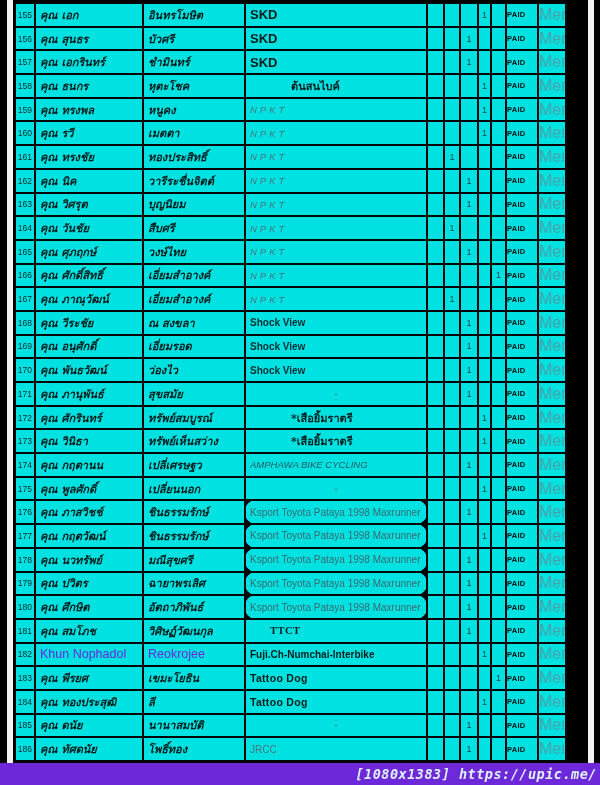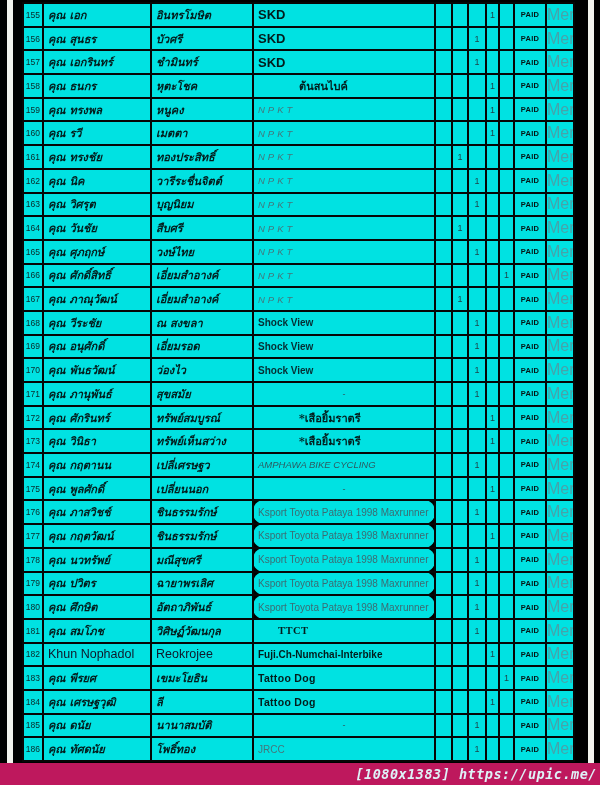--- a/index.html
+++ b/index.html
@@ -4,53 +4,53 @@
 <style>
   html,body{margin:0;padding:0;}
   body{
     width:600px;height:785px;background:#000;position:relative;overflow:hidden;
     font-family:"Liberation Sans", sans-serif;
   }
   .page-strip{position:absolute;top:0;height:765px;background:#f2f3ee;}
   .strip-left{left:7px;width:6px;}
   .strip-right{left:588px;width:6px;}
   table{
-    position:absolute;left:22px;top:2px;width:551px;
+    position:absolute;left:14px;top:2px;width:551px;
     border-collapse:collapse;table-layout:fixed;
   }
   td{
     border:2px solid #060606;background:#00e2e2;height:21.7px;
     padding:0;overflow:hidden;white-space:nowrap;vertical-align:middle;
   }
   .num{font-size:8.5px;text-align:right;padding-right:2px;color:#0a2a2a;}
   .fname,.lname{
     font-size:11px;font-weight:bold;font-style:italic;padding-left:4px;color:#031c1c;
     font-family:"DejaVu Serif", serif;
   }
   .latin{
-    font-style:normal;font-weight:normal;font-size:12.5px;color:#0f172a;
+    font-style:normal;font-weight:normal;font-size:12.5px;color:#6d28d9;
     font-family:"Liberation Sans", sans-serif;
   }
   .team{padding-left:4px;font-size:10px;color:#031c1c;}
   .t-skd{font-weight:bold;font-size:13px;}
   .t-thaibold{font-weight:bold;font-size:11px;font-family:"DejaVu Serif", serif;padding-left:45px;}
   .t-npkt{color:#44777c;font-style:italic;letter-spacing:3px;font-size:9.5px;margin-left:15px;}
   .t-shock{font-weight:600;font-size:10px;color:#062e33;}
   .t-dash{text-align:center;padding-left:0;color:#2f5a60;font-size:9px;}
   .t-amphawa{font-style:italic;font-size:9.5px;color:#2c5a60;font-weight:500;}
   .t-ksport{color:#3c6b72;font-size:10px;border-radius:11px;}
   .t-ttct{font-family:"Liberation Serif", serif;font-weight:bold;font-size:10.5px;letter-spacing:0.5px;padding-left:24px;}
   .t-fuji{font-weight:bold;font-size:10px;}
   .t-tattoo{font-weight:bold;font-size:10.5px;letter-spacing:0.3px;}
   .t-jrcc{color:#44777c;font-size:10px;}
   .mark{text-align:center;font-size:9px;color:#1e3f46;}
-  .paid{text-align:center;font-size:7.5px;font-weight:bold;letter-spacing:0.3px;color:#051515;}
+  .paid{text-align:left;font-size:7.5px;font-weight:bold;letter-spacing:0.3px;color:#051515;}
   .gender{text-align:center;font-size:16px;color:#47a3aa;}
   .watermark-bar{
-    position:absolute;left:0;top:763px;width:600px;height:22px;background:#be185d;
+    position:absolute;left:0;top:763px;width:600px;height:22px;background:#6d28d9;
     display:flex;align-items:center;justify-content:flex-end;padding-right:3px;box-sizing:border-box;
   }
   .watermark-text{
     color:#dff2f8;font-family:"DejaVu Sans Mono", monospace;
     font-size:13.5px;font-weight:bold;font-style:italic;letter-spacing:0.5px;
   }
 </style>
 </head>
 <body>
 
@@ -444,21 +444,21 @@
         <td class="mark"></td>
         <td class="mark"></td>
         <td class="mark"></td>
         <td class="mark"></td>
         <td class="mark">1</td>
         <td class="paid">PAID</td>
         <td class="gender">Men</td>
       </tr>
       <tr>
         <td class="num">184</td>
-        <td class="fname">คุณ เศรษฐวุฒิ</td>
+        <td class="fname">คุณ ทองประสุฒิ</td>
         <td class="lname">ลี</td>
         <td class="team t-tattoo">Tattoo Dog</td>
         <td class="mark"></td>
         <td class="mark"></td>
         <td class="mark"></td>
         <td class="mark">1</td>
         <td class="mark"></td>
         <td class="paid">PAID</td>
         <td class="gender">Men</td>
       </tr>

